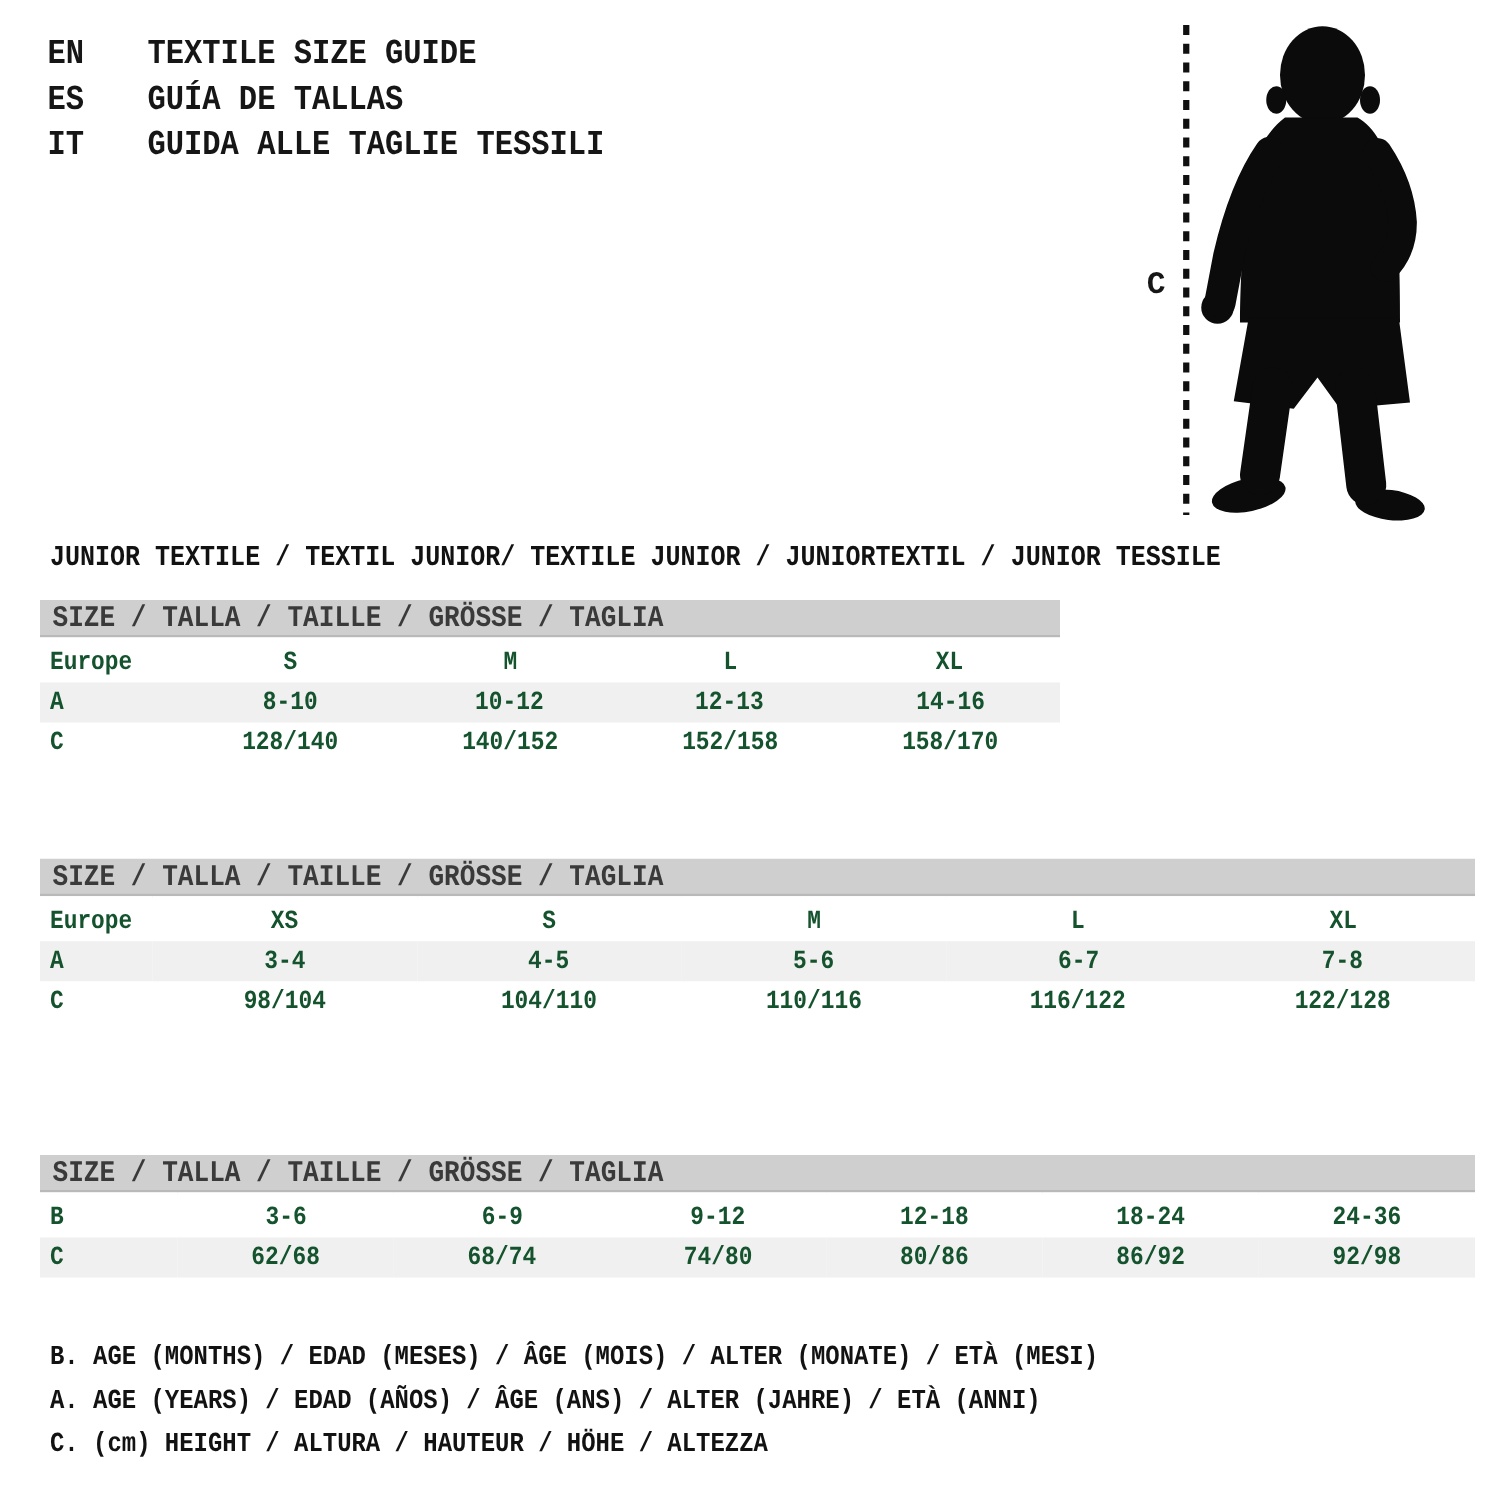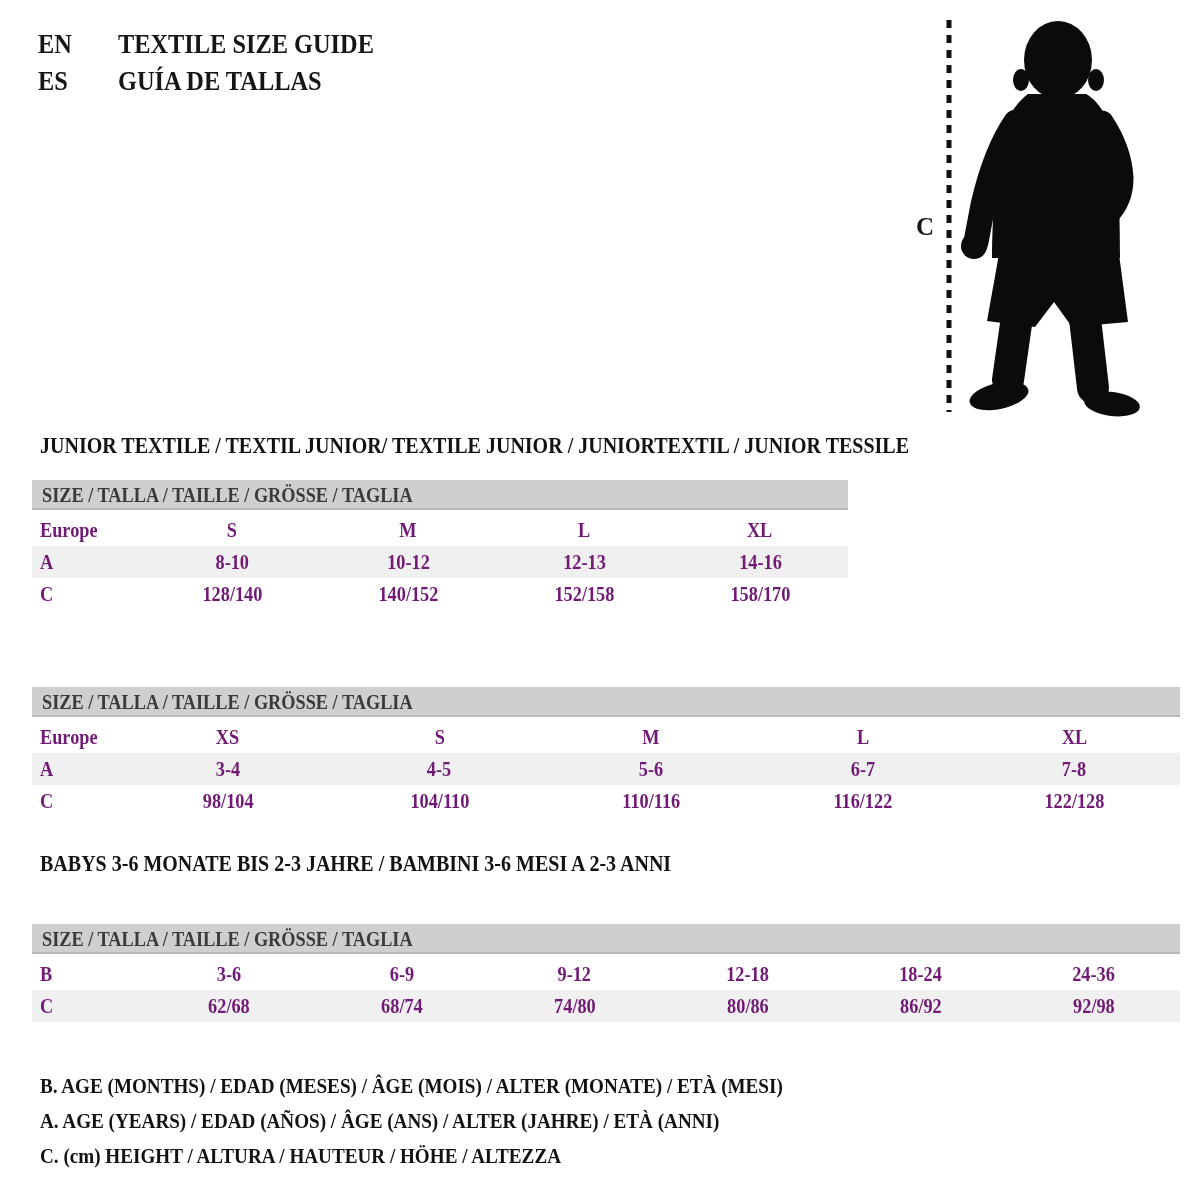--- a/index.html
+++ b/index.html
@@ -1,18 +1,18 @@
 <!DOCTYPE html>
 <html><head>
 <meta charset="utf-8">
 <style>
   html,body { margin:0; padding:0; background:#ffffff; }
   .canvas {
     position:relative; width:1200px; height:1200px; background:#ffffff;
-    font-family:Liberation Serif, serif; font-weight:bold; color:#1c1c1c;
+    font-family:Liberation Mono, monospace; font-weight:bold; color:#1c1c1c;
     overflow:hidden;
   }
   .cond { display:inline-block; transform:scaleX(0.87); transform-origin:50% 50%; white-space:nowrap; }
   .cond-l { transform-origin:0 50%; }
 
   
   .lang { position:absolute; left:38px; top:26px; font-size:28px; line-height:36.6px; color:#161616; }
   .lang-row { display:flex; }
   .lang-code { width:80px; }
 
@@ -25,24 +25,24 @@
   .sec-title { position:absolute; left:40px; font-size:23px; color:#121212; }
   .sec-title .sub { font-size:64%; position:relative; top:0.18em; }
   .t-junior { top:433px; }
   .t-children { top:640px; }
   .t-babies { top:846px; line-height:36px; }
 
   
   table.size { position:absolute; left:32px; border-collapse:collapse; table-layout:fixed; font-size:21px; }
   table.size th.bar {
     background:#cfcfcf; height:30px; text-align:left; padding:0 0 0 10px;
-    font-size:21px; color:#3a3a3a; font-weight:bold;
+    font-size:24px; color:#3a3a3a; font-weight:bold;
     box-shadow: inset 0 -2px 0 #b9b9b9; border-bottom:4px solid #ffffff;
   }
-  table.size td { height:32px; text-align:center; padding:0; color:#701a75; }
+  table.size td { height:32px; text-align:center; padding:0; color:#14532d; }
   table.size td.lbl { text-align:left; padding-left:8px; }
   table.size tr.shade { background:#f0f0f0; }
   .tbl-junior { top:480px; width:816px; }
   .tbl-children { top:687px; width:1148px; }
   .tbl-babies { top:924px; width:1148px; }
 
   
   .notes { position:absolute; left:40px; top:1068px; font-size:22px; line-height:35px; color:#121212; }
 </style>
 </head>
@@ -51,20 +51,24 @@
 <div class="canvas">
 
   <div class="lang">
     <div class="lang-row">
       <span class="lang-code"><span class="cond cond-l">EN</span></span>
       <span class="cond cond-l">TEXTILE SIZE GUIDE</span>
     </div>
     <div class="lang-row">
       <span class="lang-code"><span class="cond cond-l">ES</span></span>
       <span class="cond cond-l">GUÍA DE TALLAS</span>
+    </div>
+    <div class="lang-row">
+      <span class="lang-code"><span class="cond cond-l">IT</span></span>
+      <span class="cond cond-l">GUIDA ALLE TAGLIE TESSILI</span>
     </div>
   </div>
 
   <div class="figure">
     <svg width="290" height="410" viewBox="0 0 290 410" aria-hidden="true">
       <line x1="49" y1="10" x2="49" y2="402" stroke="#101010" stroke-width="5" stroke-dasharray="8 7"></line>
       <g fill="#0b0b0b">
         <ellipse cx="158" cy="50" rx="34" ry="39"></ellipse>
         <ellipse cx="121" cy="70" rx="8" ry="11"></ellipse>
         <ellipse cx="196" cy="70" rx="8" ry="11"></ellipse>
@@ -161,21 +165,20 @@
         <td><span class="cond">98/104</span></td>
         <td><span class="cond">104/110</span></td>
         <td><span class="cond">110/116</span></td>
         <td><span class="cond">116/122</span></td>
         <td><span class="cond">122/128</span></td>
       </tr>
     </tbody>
   </table>
 
   <div class="sec-title t-babies">
-    <div><span class="cond cond-l">BABYS 3-6 MONATE BIS 2-3 JAHRE / BAMBINI 3-6 MESI A 2-3 ANNI</span></div>
   </div>
   <table class="size tbl-babies">
     <colgroup>
         <col style="width:110px">
         <col style="width:173px">
         <col style="width:173px">
         <col style="width:173px">
         <col style="width:173px">
         <col style="width:173px">
         <col style="width:173px">

